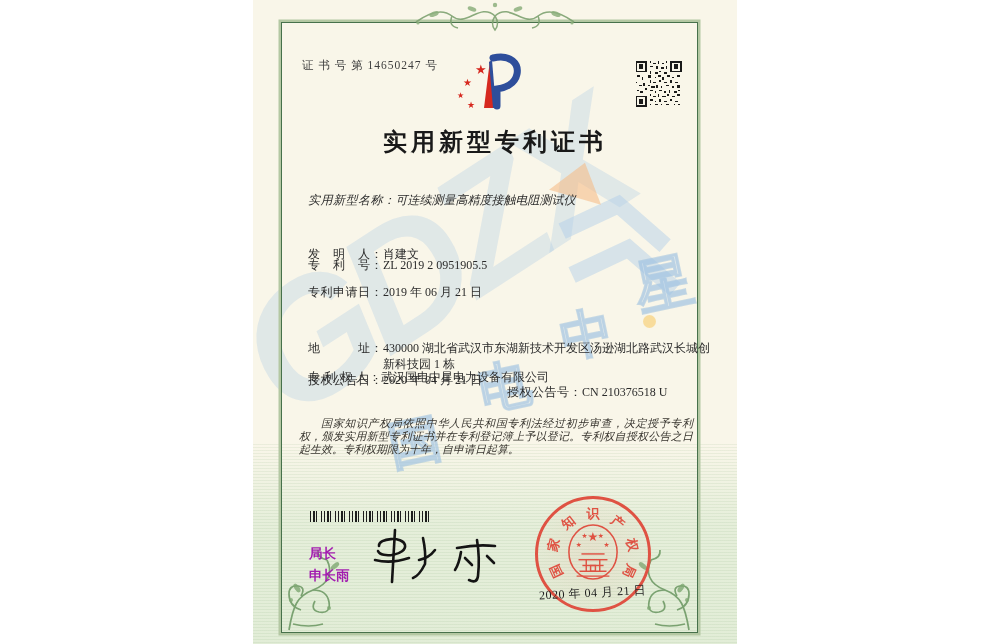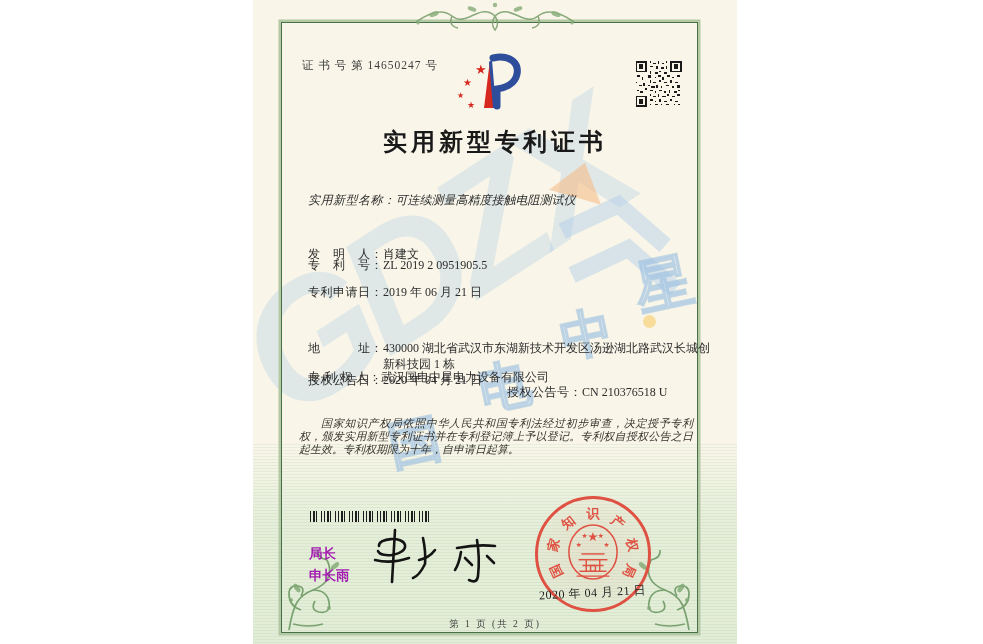--- a/index.html
+++ b/index.html
@@ -385,16 +385,15 @@
             <path d="M21,39 v12"></path>
               <path d="M35,39 v12"></path>
             <rect x="25.5" y="45" width="5" height="6"></rect>
             <path d="M11,56 h34"></path>
           </g>
         </svg>
       </div>
     </div>
     <div class="seal-date">2020 年 04 月 21 日</div>
 
-    <div class="page-num">第 1 页 (共 2 页)</div>
 
   </div>
 </div>
 
 </body></html>

